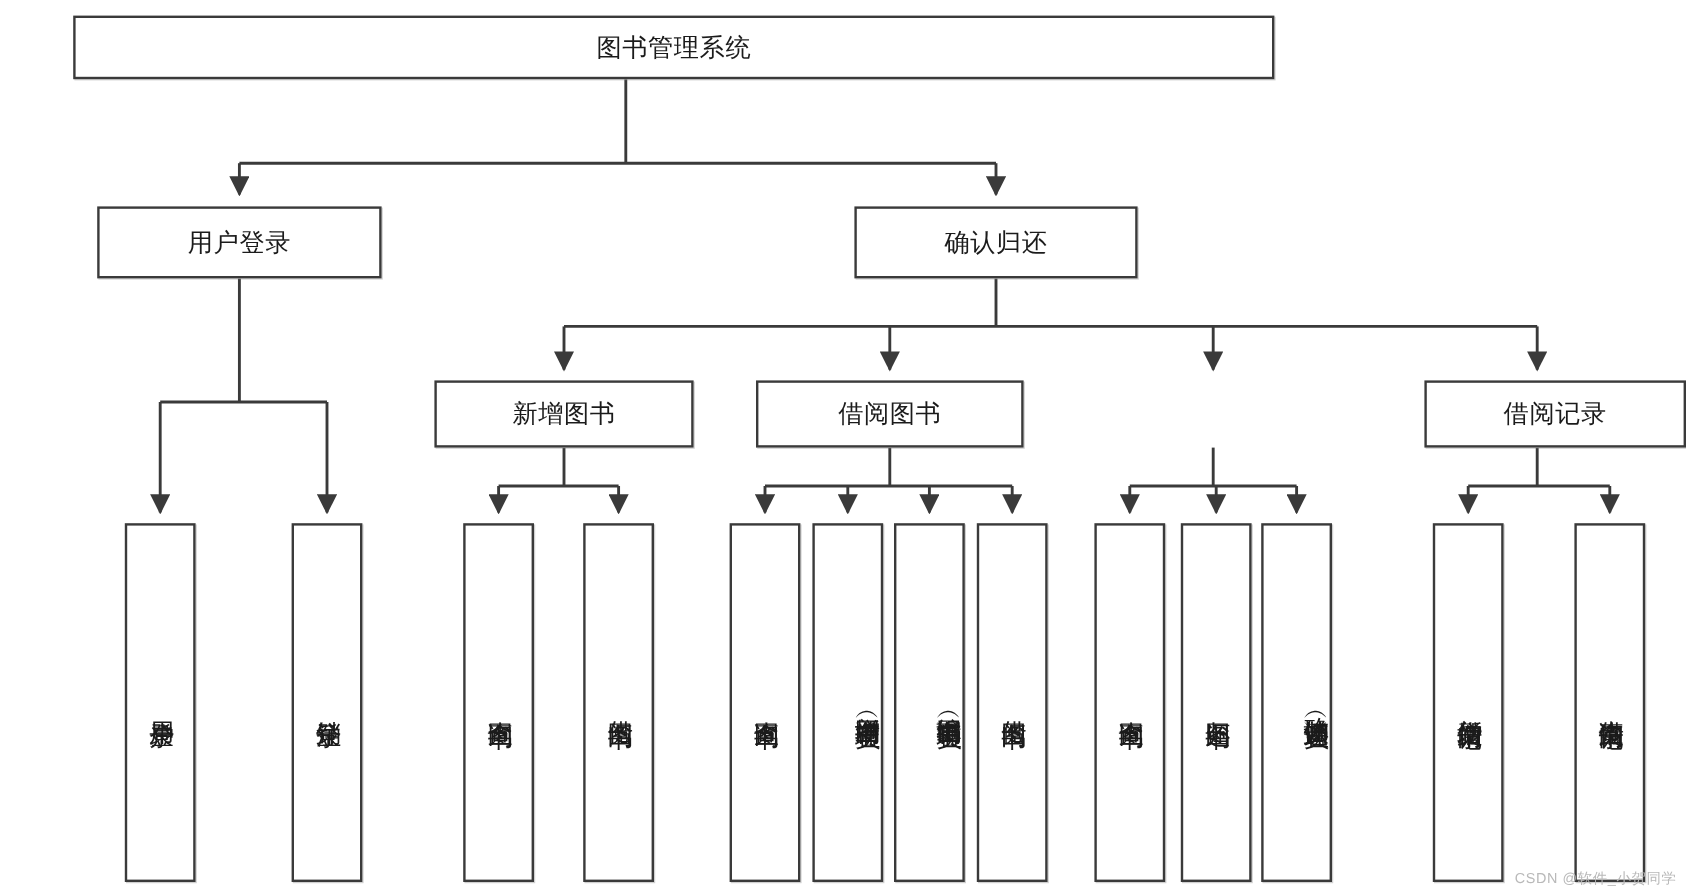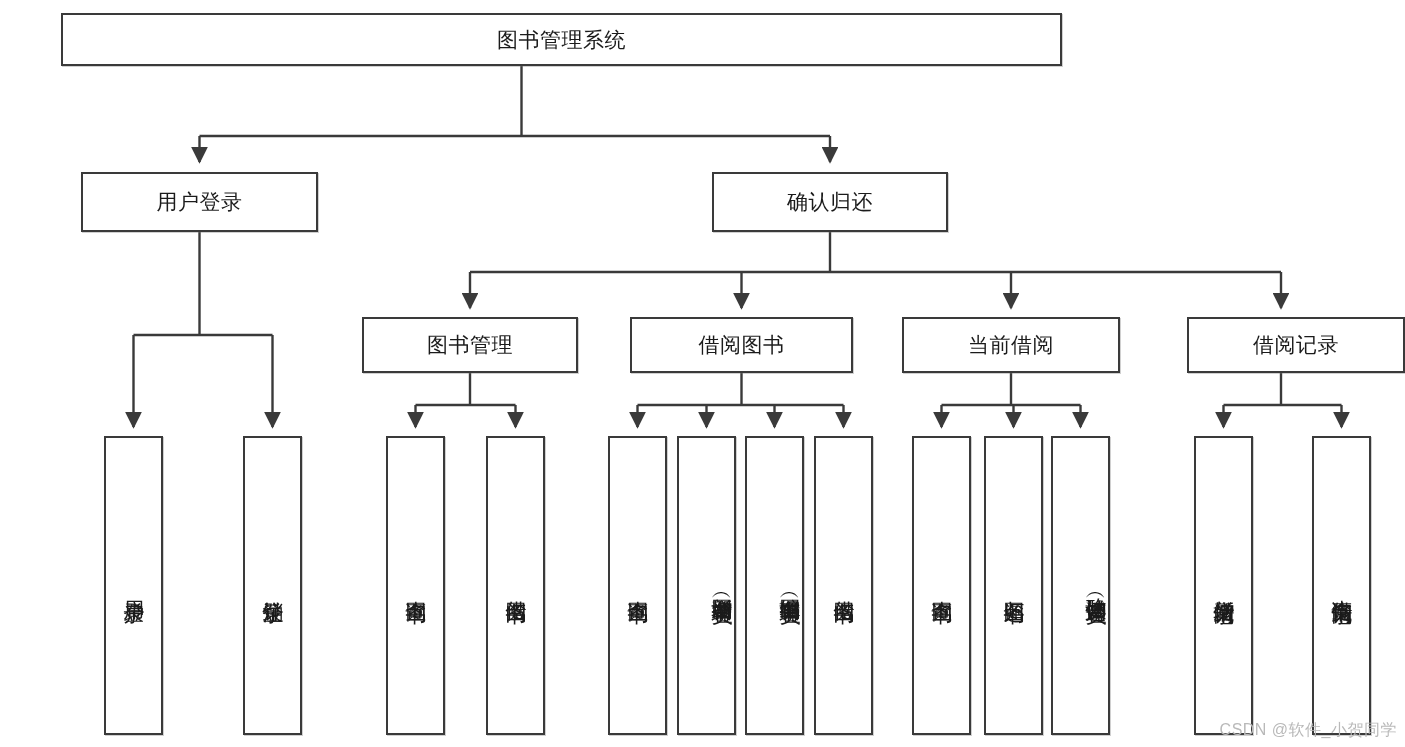--- a/index.html
+++ b/index.html
@@ -51,21 +51,21 @@
     align-items: flex-start;
     justify-content: center;
     text-align: center;
     overflow: hidden;
   }
   .node-v.leaf-tall { align-items: center; }
   #watermark {
     position: absolute;
     right: 8px;
     bottom: 6px;
-    font-size: 16px;
+    font-size: 12px;
     color: #b9b9b9;
     letter-spacing: 0.5px;
     white-space: nowrap;
   }
 </style>
 </head>
 <body>
 
 <div id="canvas">
 
@@ -117,23 +117,22 @@
       <path d="M 1223.5 405 L 1223.5 427" marker-end="url(#arrow)"></path>
       <path d="M 1341.5 405 L 1341.5 427" marker-end="url(#arrow)"></path>
     </g>
   </svg>
 
   <div class="node node-h" id="n-root" style="left: 19px; top: 13px; width: 1001px; height: 53px; margin-left: 42px;">图书管理系统</div>
 
   <div class="node node-h" id="n-l2-0" style="left: 81px; top: 172px; width: 237px; height: 60px;">用户登录</div>
   <div class="node node-h" id="n-l2-1" style="left: 712px; top: 172px; width: 236px; height: 60px;">确认归还</div>
 
-  <div class="node node-h" id="n-l3-0" style="left: 362px; top: 317px; width: 216px; height: 56px;">图书管理</div>
+  <div class="node node-h" id="n-l3-0" style="left: 362px; top: 317px; width: 216px; height: 56px;">新增图书</div>
   <div class="node node-h" id="n-l3-1" style="left: 630px; top: 317px; width: 223px; height: 56px;">借阅图书</div>
-  <div class="node node-h" id="n-l3-2" style="left: 902px; top: 317px; width: 218px; height: 56px;">当前借阅</div>
   <div class="node node-h" id="n-l3-3" style="left: 1172px; top: 317px; width: 218px; height: 56px; margin-left: 15px;">借阅记录</div>
 
   <div class="node node-v leaf-tall" id="n-lf-0" style="left: 104px; top: 436px; width: 59px; height: 299px;">用户登录</div>
   <div class="node node-v leaf-tall" id="n-lf-1" style="left: 243px; top: 436px; width: 59px; height: 299px;">注销登录</div>
   <div class="node node-v leaf-tall" id="n-lf-2" style="left: 386px; top: 436px; width: 59px; height: 299px;">查询图书</div>
   <div class="node node-v leaf-tall" id="n-lf-3" style="left: 486px; top: 436px; width: 59px; height: 299px;">借阅图书</div>
   <div class="node node-v leaf-tall" id="n-lf-4" style="left: 608px; top: 436px; width: 59px; height: 299px;">查询图书</div>
   <div class="node node-v" id="n-lf-5" style="left: 677px; top: 436px; width: 59px; height: 299px;">新增图书（管理员）</div>
   <div class="node node-v" id="n-lf-6" style="left: 745px; top: 436px; width: 59px; height: 299px;">编辑图书（管理员）</div>
   <div class="node node-v leaf-tall" id="n-lf-7" style="left: 814px; top: 436px; width: 59px; height: 299px;">借阅图书</div>

